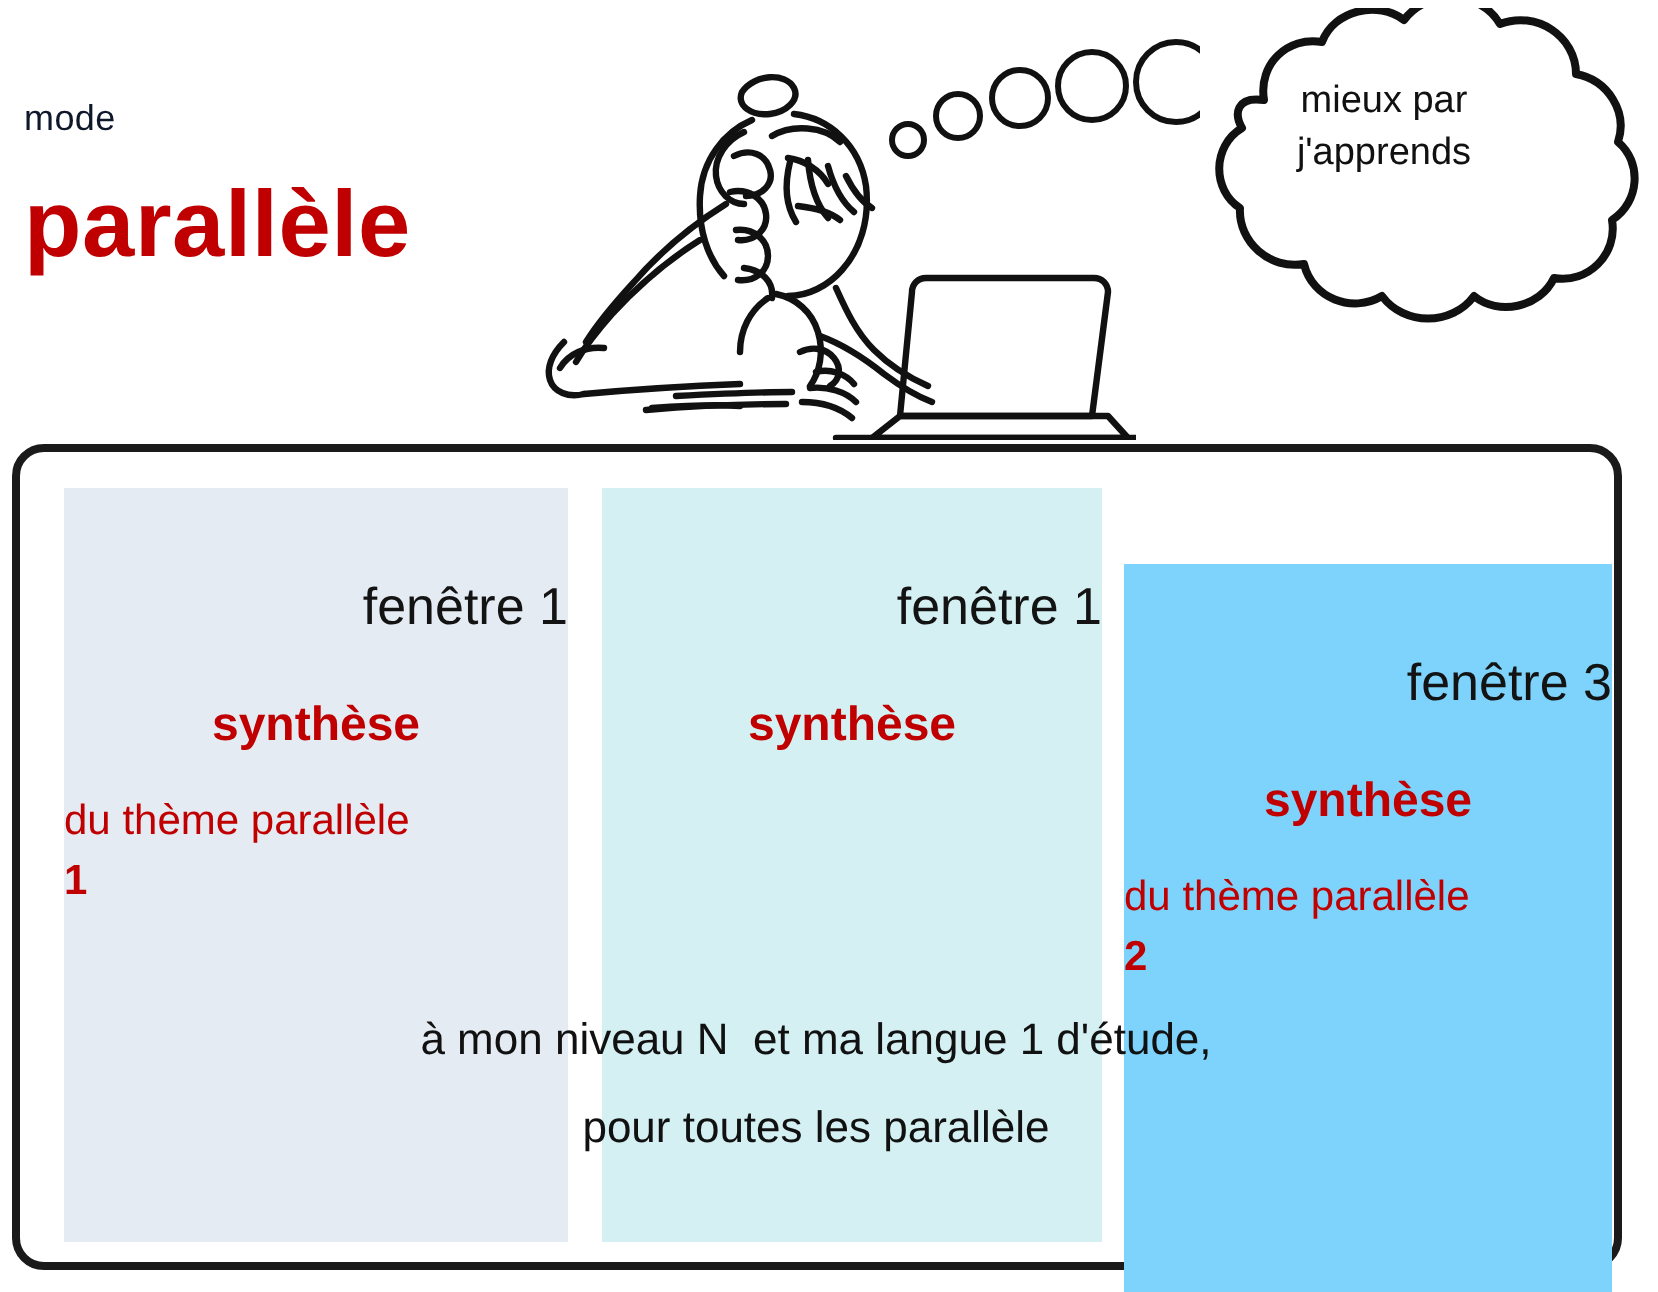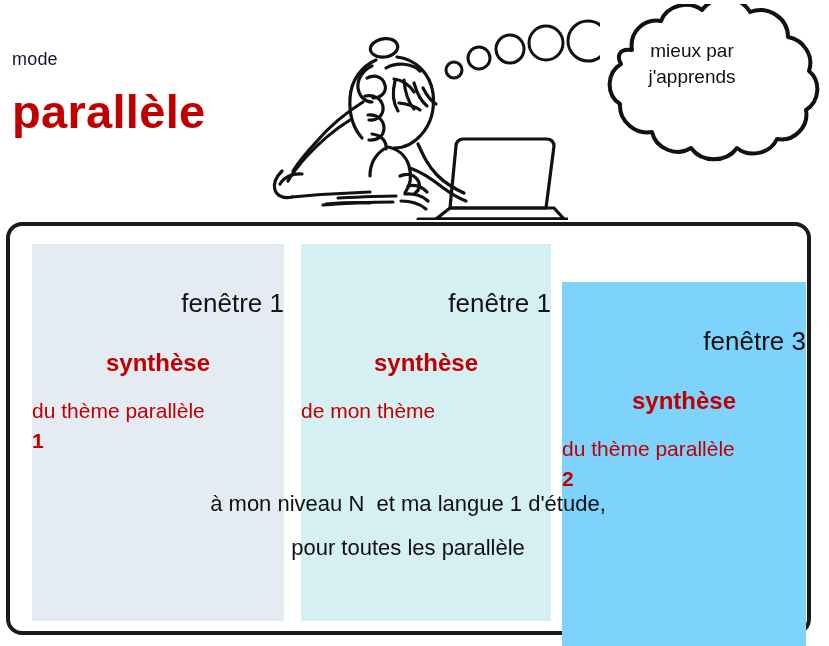--- a/index.html
+++ b/index.html
@@ -149,21 +149,21 @@
     line-height: 30px;
     color: #C00000;
   }
   .panel-sub .sub-line2 { font-weight: bold; }
   .panel-sub .sub-line2.plain { font-weight: normal; }
 
   
   #caption {
     position: absolute;
     left: 8px;
-    top: 256px;
+    top: 272px;
     width: 780px;
     text-align: center;
     font-size: 22px;
     line-height: 44px;
     color: #111111;
     pointer-events: none;
   }
   #caption div { white-space: pre; }
 </style>
 </head>
@@ -274,21 +274,20 @@
       <div class="panel-sub">
         <div>du thème parallèle</div>
         <div class="sub-line2">1</div>
       </div>
     </div>
 
     <div class="panel panel-2" style="background: rgb(212, 240, 243);">
       <div class="panel-window-label">fenêtre 1</div>
       <div class="panel-synthese">synthèse</div>
       <div class="panel-sub">
-        <div>de mon thème</div>
       </div>
     </div>
 
     <div class="panel panel-3" style="background: #7dd3fc; margin-top: 38px;">
       <div class="panel-window-label">fenêtre 3</div>
       <div class="panel-synthese">synthèse</div>
       <div class="panel-sub">
         <div>du thème parallèle</div>
         <div class="sub-line2">2</div>
       </div>

